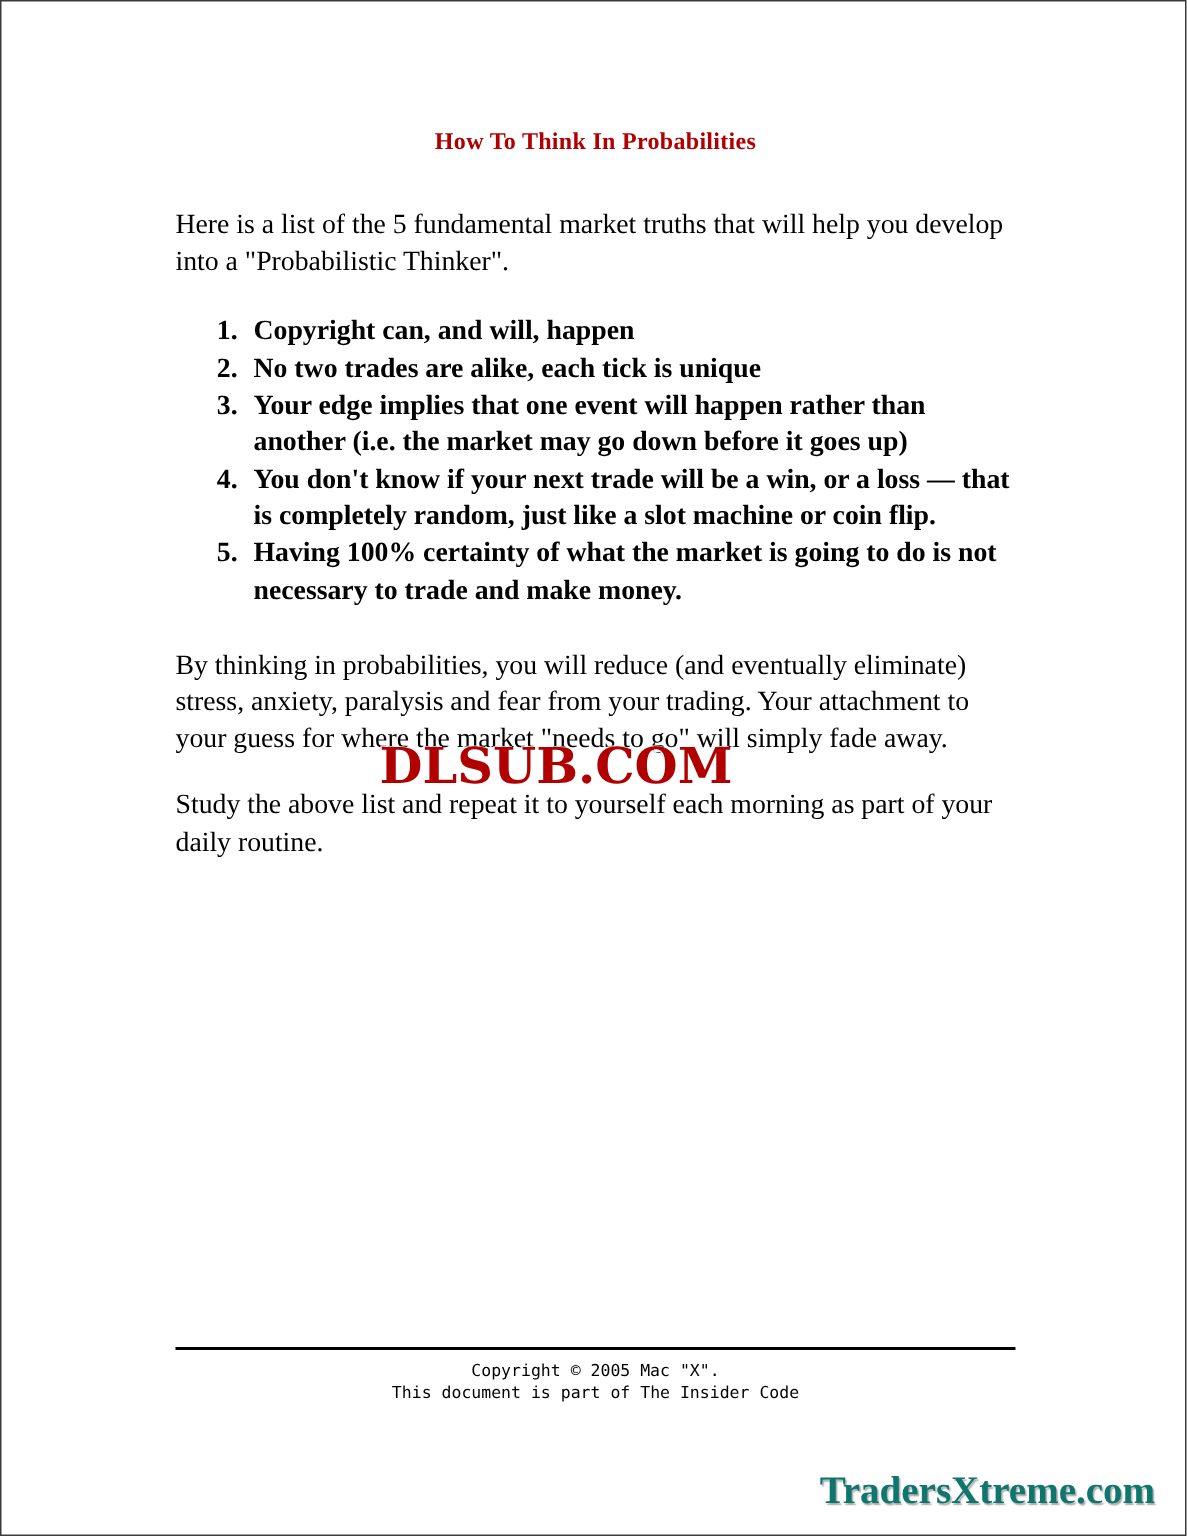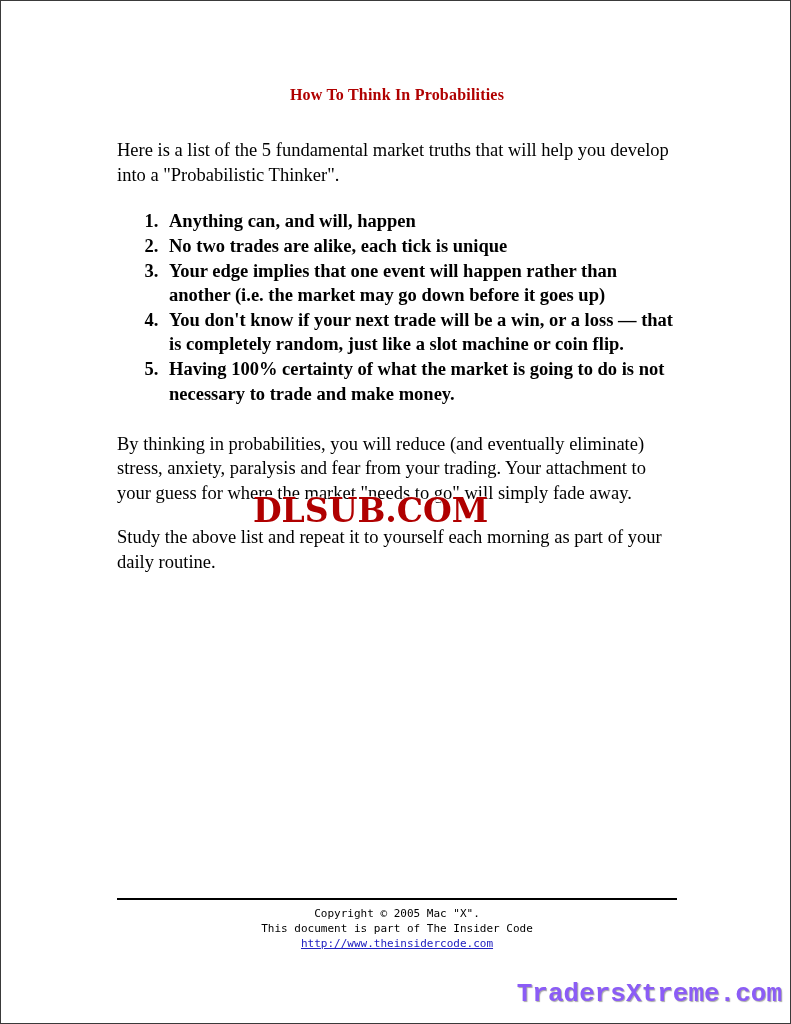--- a/index.html
+++ b/index.html
@@ -46,26 +46,26 @@
     font-weight: bold;
     font-size: 33px;
     color: #b00000;
     letter-spacing: 0px;
     text-shadow: 2px 2px 0 rgba(255,255,255,0.85), -1px -1px 0 rgba(255,255,255,0.7);
     white-space: nowrap;
     text-align: right;
   }
   .wm-bottom {
     position: absolute;
-    right: 8px;
+    right: 20px;
     bottom: 14px;
-    font-family: Liberation Mono, monospace;
+    font-family: Liberation Serif, serif;
     font-weight: bold;
     font-size: 26px;
-    color: #8b5cf6;
+    color: #0f766e;
     text-shadow: 1px 1px 1px rgba(110,110,110,0.6);
     white-space: nowrap;
   }
 
   
   .doc {
     position: absolute;
     left: 116px;
     top: 85px;
     width: 560px;
@@ -132,39 +132,38 @@
 
 
   <div class="doc">
 
     <h1 class="title">How To Think In Probabilities</h1>
 
 
     <p class="para">Here is a list of the 5 fundamental market truths that will help you develop into a "Probabilistic Thinker".</p>
 
     <ol class="truths">
-      <li>Anything can, and will, happen</li>
+      <li>Copyright can, and will, happen</li>
       <li>No two trades are alike, each tick is unique</li>
       <li>Your edge implies that one event will happen rather than another (i.e. the market may go down before it goes up)</li>
       <li>You don't know if your next trade will be a win, or a loss — that is completely random, just like a slot machine or coin flip.</li>
       <li>Having 100% certainty of what the market is going to do is not necessary to trade and make money.</li>
     </ol>
 
 
     <p class="para">By thinking in probabilities, you will reduce (and eventually eliminate) stress, anxiety, paralysis and fear from your trading. Your attachment to your guess for where the market "needs to go" will simply fade away.</p>
 
     <p class="para">Study the above list and repeat it to yourself each morning as part of your daily routine.</p>
 
   </div>
 
   <div class="wm-center">DLSUB.COM</div>
 
   <div class="footer-rule"></div>
 
   <div class="footer">
     <div>Copyright © 2005 Mac "X".</div>
     <div>This document is part of The Insider Code</div>
-    <div class="link">http://www.theinsidercode.com</div>
   </div>
 
   <div class="wm-bottom">TradersXtreme.com</div>
 
 </div>
 
 </body></html>

